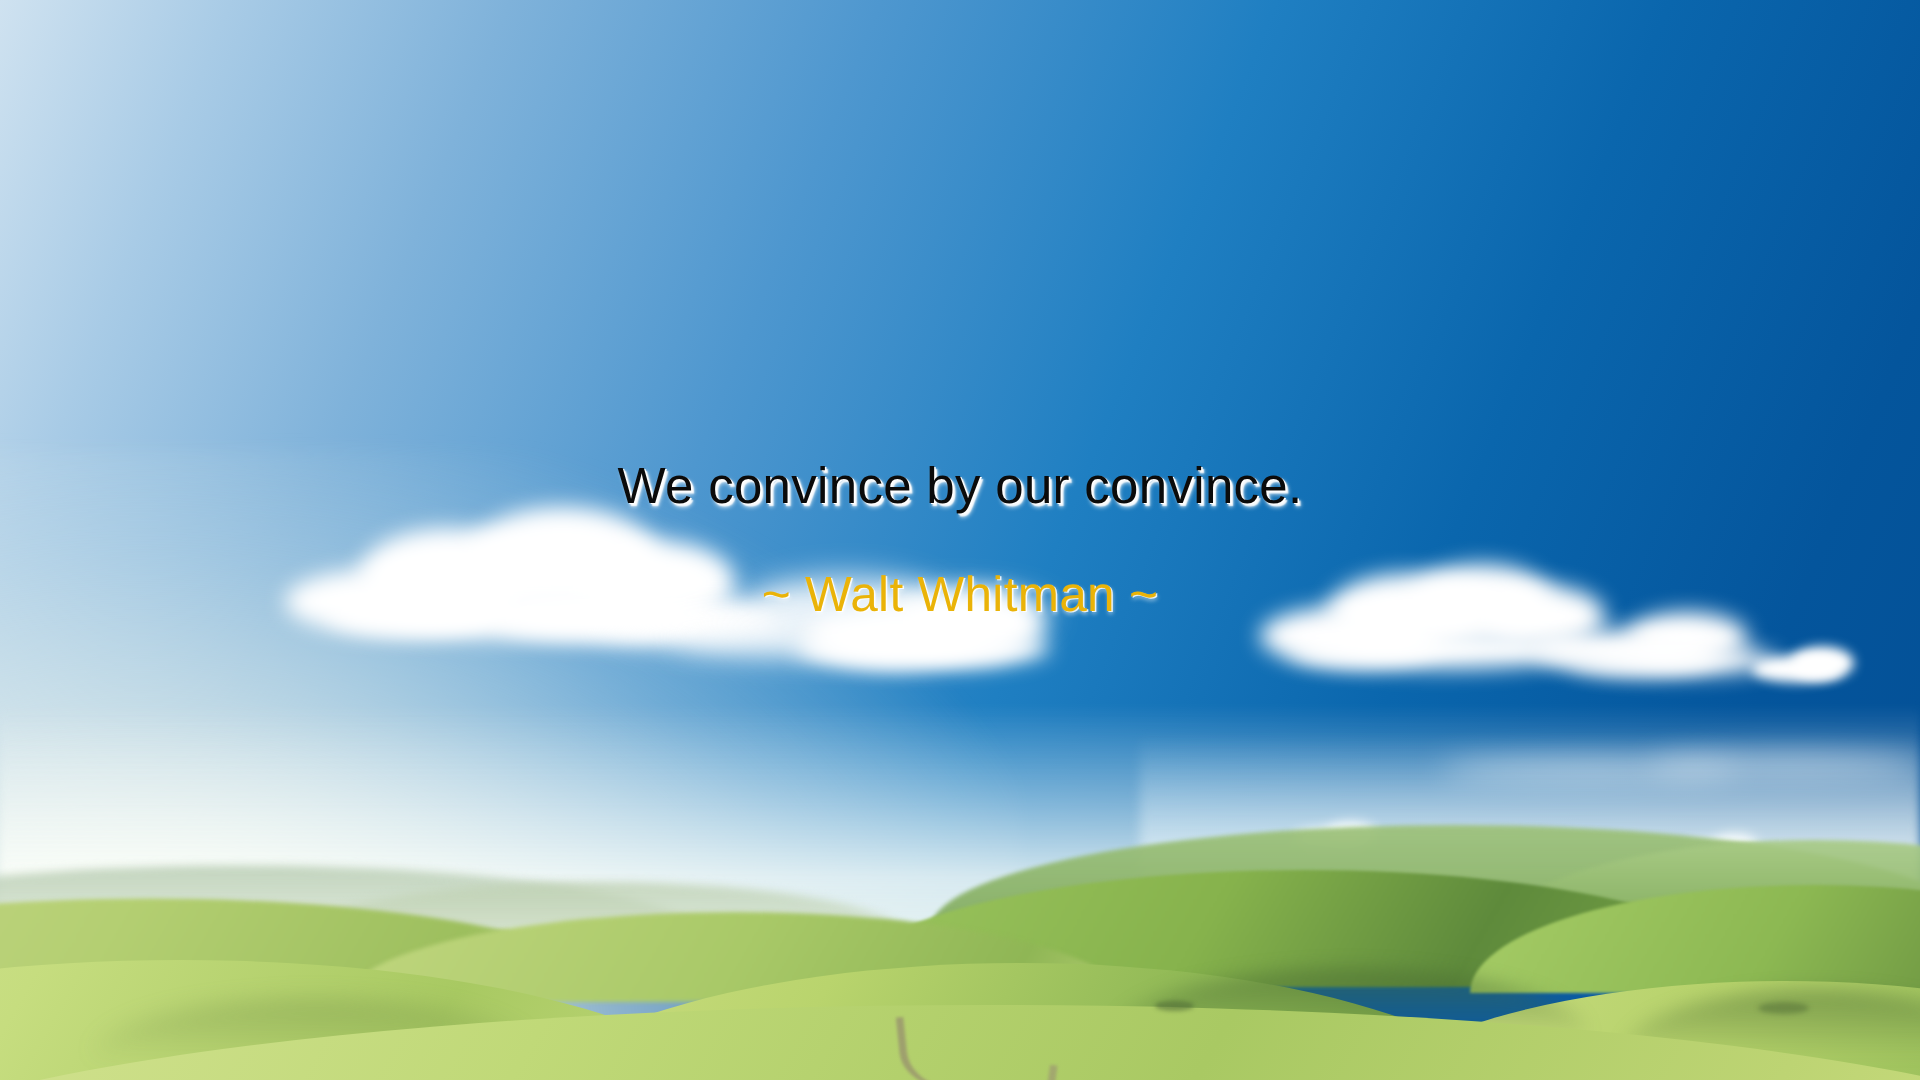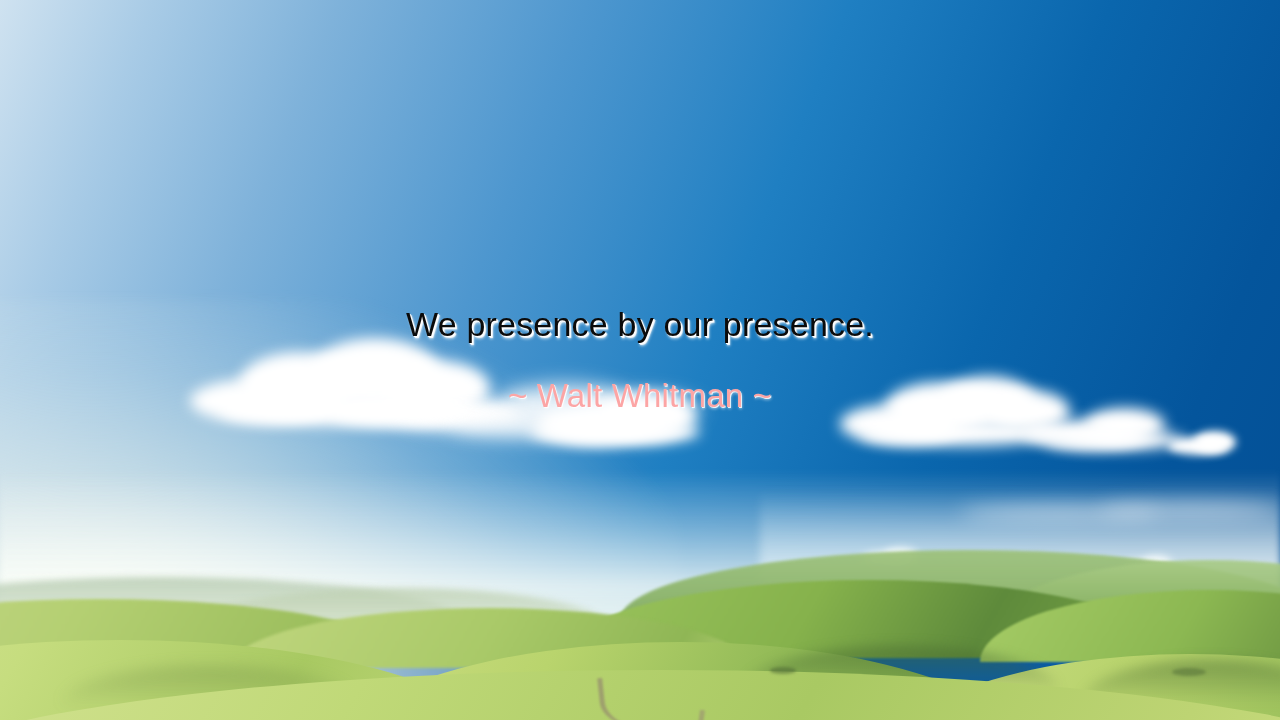--- a/index.html
+++ b/index.html
@@ -95,21 +95,21 @@
        2px 2px 1px rgba(255,255,255,0.95),
        2px 3px 3px rgba(255,255,255,0.7);
     white-space:nowrap;
   }
   .author-line {
     position:absolute;
     left:0; width:1280px;
     top:377px;
     font-size:33px;
     font-weight:400;
-    color:#fca5a5;
+    color:#eab308;
     letter-spacing:0.2px;
     text-shadow:
        1px 1px 0 rgba(255,255,255,0.85),
        1px 2px 3px rgba(255,255,255,0.55);
     white-space:nowrap;
   }
 </style>
 </head>
 <body>
 
@@ -261,17 +261,17 @@
                 transform:rotate(8deg);
                 filter:blur(1.2px);"></div>
 
     <div class="hill" style="left:770px; bottom:46px; width:26px; height:7px; border-radius:50%;
                 background:rgba(76,104,52,.55); filter:blur(1.5px);"></div>
     <div class="hill" style="left:1172px; bottom:44px; width:34px; height:8px; border-radius:50%;
                 background:rgba(80,108,54,.5); filter:blur(1.8px);"></div>
   </div>
 
   <div class="quote-block">
-    <div class="quote-line">We presence by our presence.</div>
+    <div class="quote-line">We convince by our convince.</div>
     <div class="author-line">~ Walt Whitman ~</div>
   </div>
 
 </div>
 
 </body></html>

